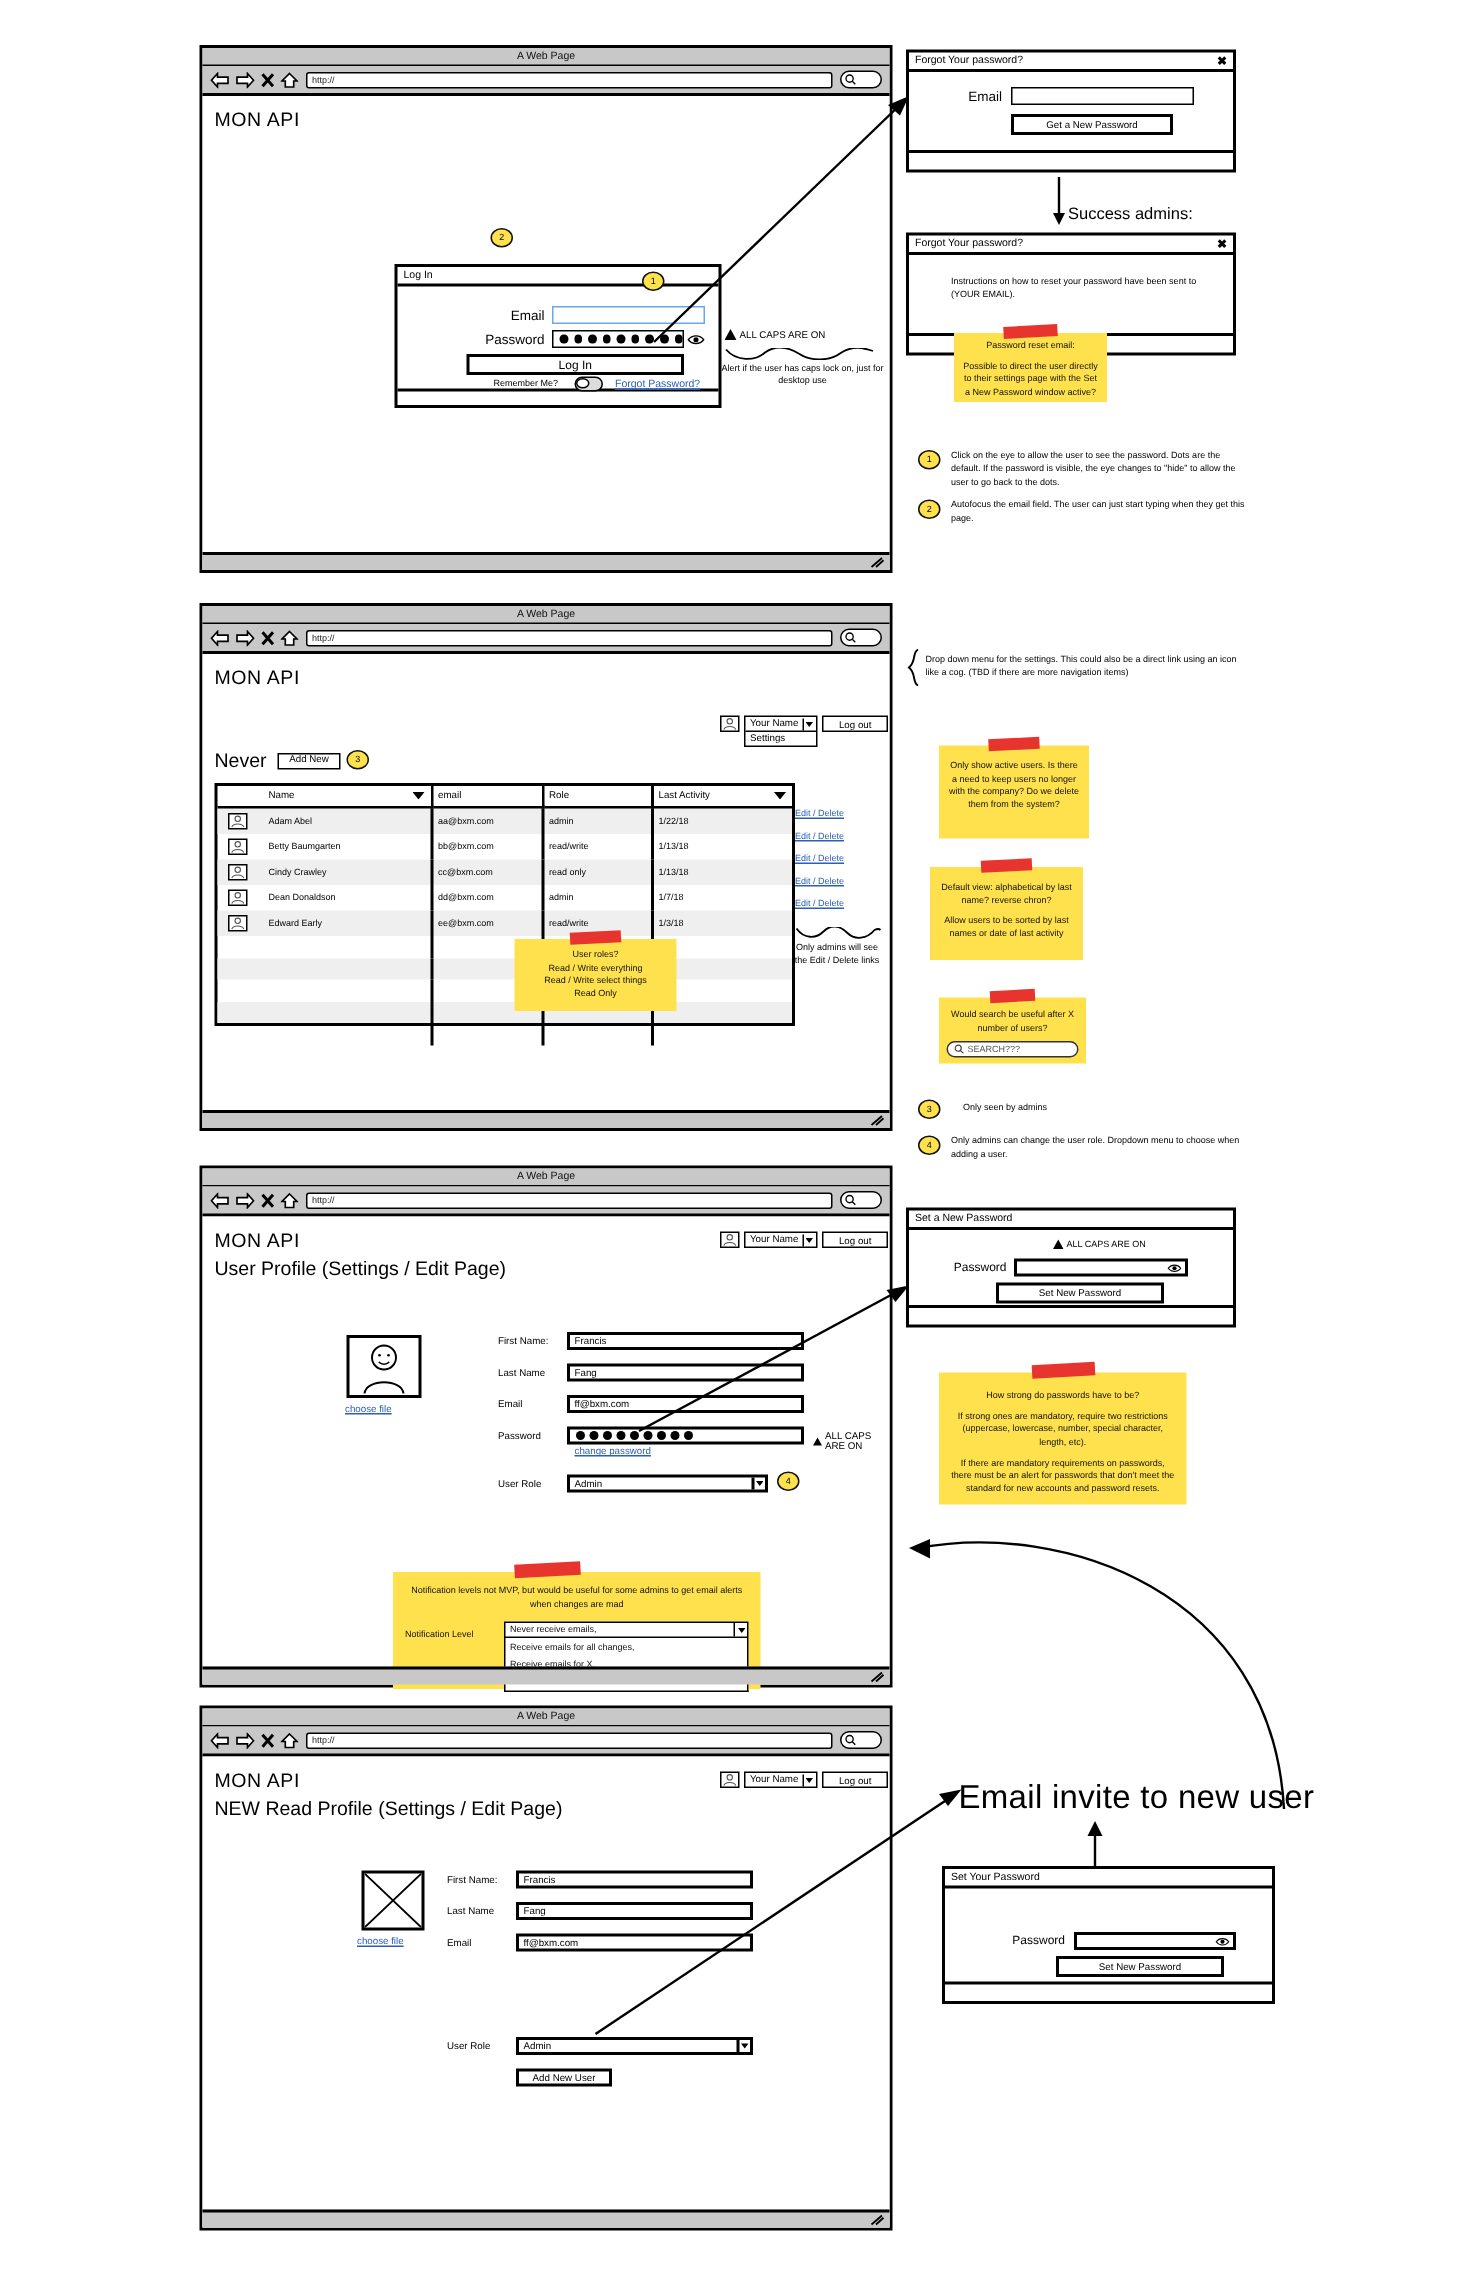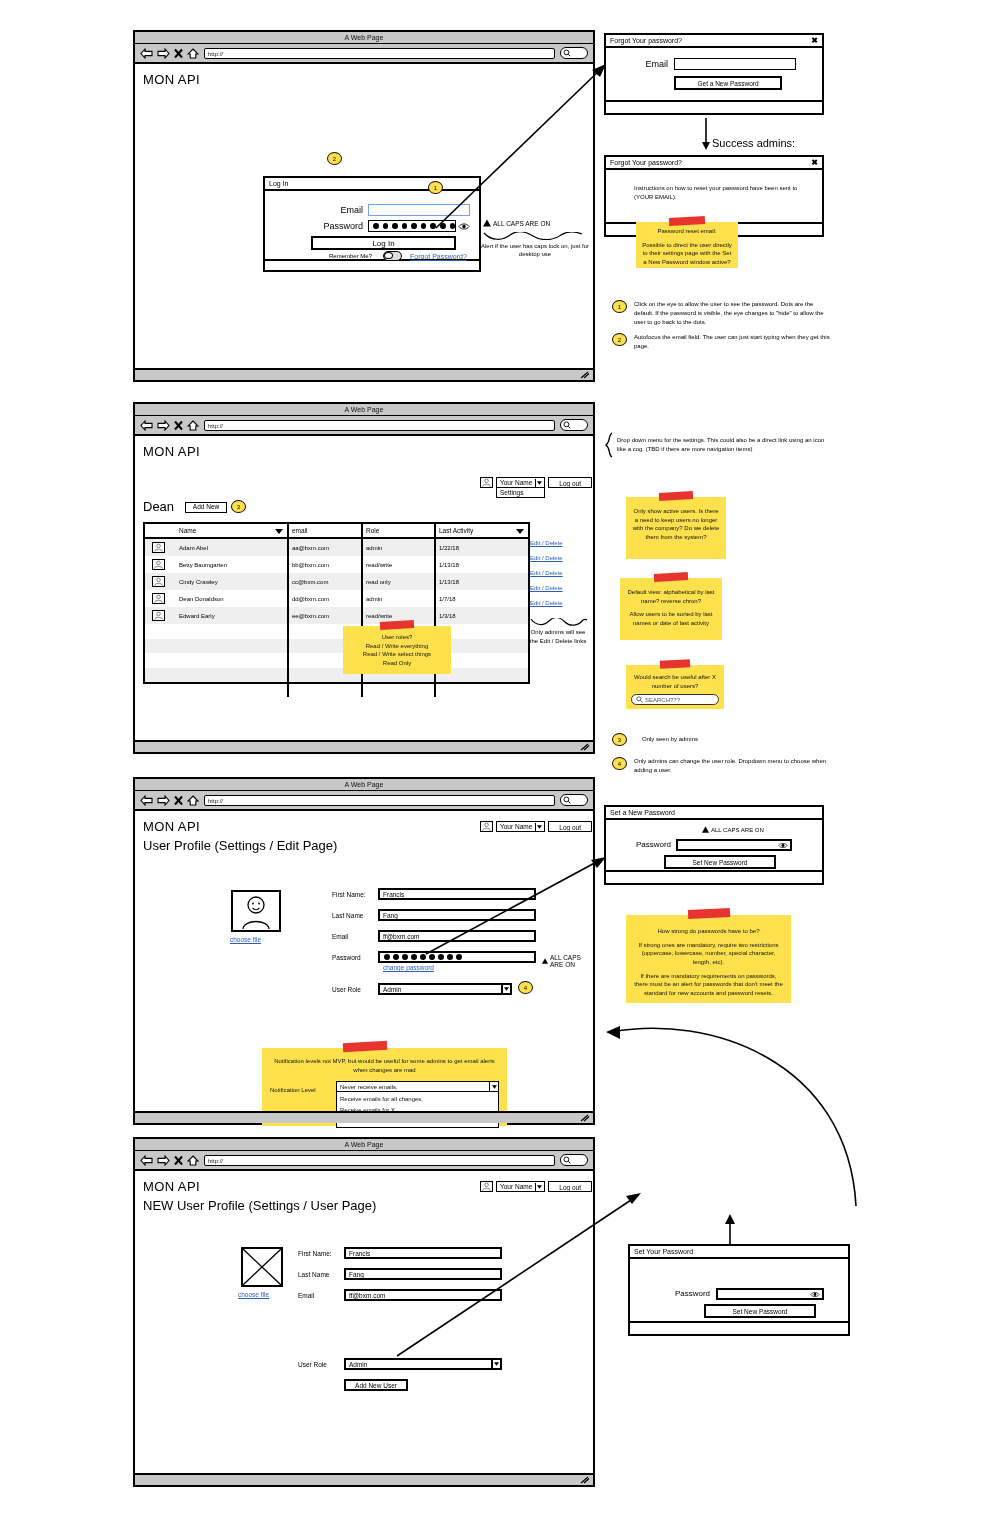--- a/index.html
+++ b/index.html
@@ -327,21 +327,21 @@
               <svg width="5" height="4" viewBox="0 0 6 4">
                   <path d="M0 0 L6 0 L3 4 Z" fill="#000"></path>
                 </svg>
             </span>
           </div>
           <div class="acct-settings">Settings</div>
         </div>
         <div class="acct-logout">Log out</div>
       </div>
 
-      <div class="pagetitle" style="position:absolute; left:8px; top:63px;">Dean</div>
+      <div class="pagetitle" style="position:absolute; left:8px; top:63px;">Never</div>
       <div style="position:absolute; left:50px; top:66px; width:42px; height:11px; border:1.5px solid #000; background:#fff; font-size:6.5px; text-align:center; line-height:8px;">Add New</div>
       <div class="numbadge" style="left:96px; top:64px;">3</div>
 
       <div class="utable" style="left:8px; top:86px; width:387px; height:162px;">
         <table class="utbl">
           <colgroup>
               <col style="width:31px">
               <col style="width:112px">
               <col style="width:74px">
               <col style="width:73px">
@@ -741,21 +741,21 @@
             <span class="car">
               <svg width="5" height="4" viewBox="0 0 6 4">
                   <path d="M0 0 L6 0 L3 4 Z" fill="#000"></path>
                 </svg>
             </span>
           </div>
         </div>
         <div class="acct-logout">Log out</div>
       </div>
 
-      <div class="pagetitle" style="position:absolute; left:8px; top:27px;">NEW User Profile (Settings / User Page)</div>
+      <div class="pagetitle" style="position:absolute; left:8px; top:27px;">NEW Read Profile (Settings / Edit Page)</div>
 
       <div class="photo-box" style="left:106px; top:76px; width:42px; height:40px;">
         <svg width="38" height="36" viewBox="0 0 38 36">
           <path d="M0 0 L38 36 M38 0 L0 36" stroke="#000" stroke-width="1.3"></path>
         </svg>
       </div>
       <div class="choose" style="left:103px; top:120px;">choose file</div>
 
       <div class="flab2" style="left:163px; top:79px;">First Name:</div>
       <div class="fin2" style="left:209px; top:76px; width:158px;">Francis</div>
@@ -784,20 +784,21 @@
           </svg>
       </div>
     </div>
   </div>
 
   <svg class="arrow" style="left:383px; top:1190px;" width="260" height="170">
     <path d="M254 6 L14 166" stroke="#000" stroke-width="1.6" fill="none"></path>
     <path d="M258 3 L243 6 L249 14 Z" fill="#000"></path>
   </svg>
 
+  <div class="bigtext" style="left:639px; top:1185px;">Email invite to new user</div>
 
   <svg class="arrow" style="left:598px; top:1020px;" width="280" height="190">
     <path d="M14 12 C110 -6, 250 40, 258 186" stroke="#000" stroke-width="1.6" fill="none"></path>
     <path d="M8 12 L22 6 L22 19 Z" fill="#000"></path>
   </svg>
 
   <svg class="arrow" style="left:723px; top:1212px;" width="14" height="42">
     <path d="M7 42 L7 10" stroke="#000" stroke-width="1.6"></path>
       <path d="M7 2 L2 12 L12 12 Z" fill="#000"></path>
   </svg>

